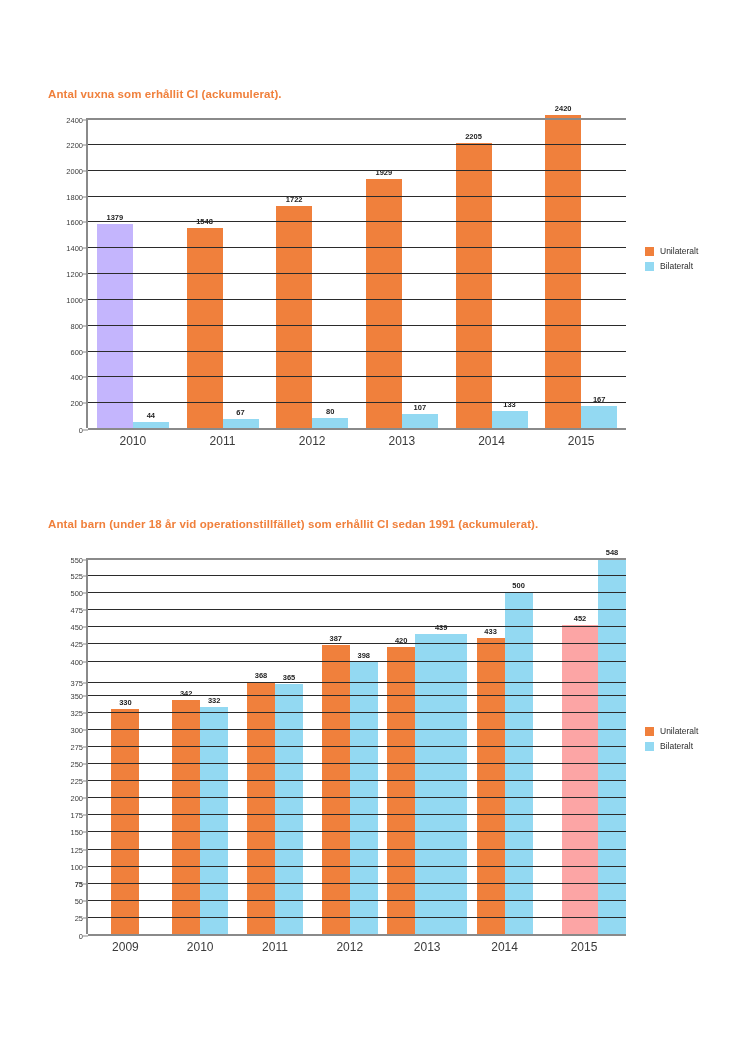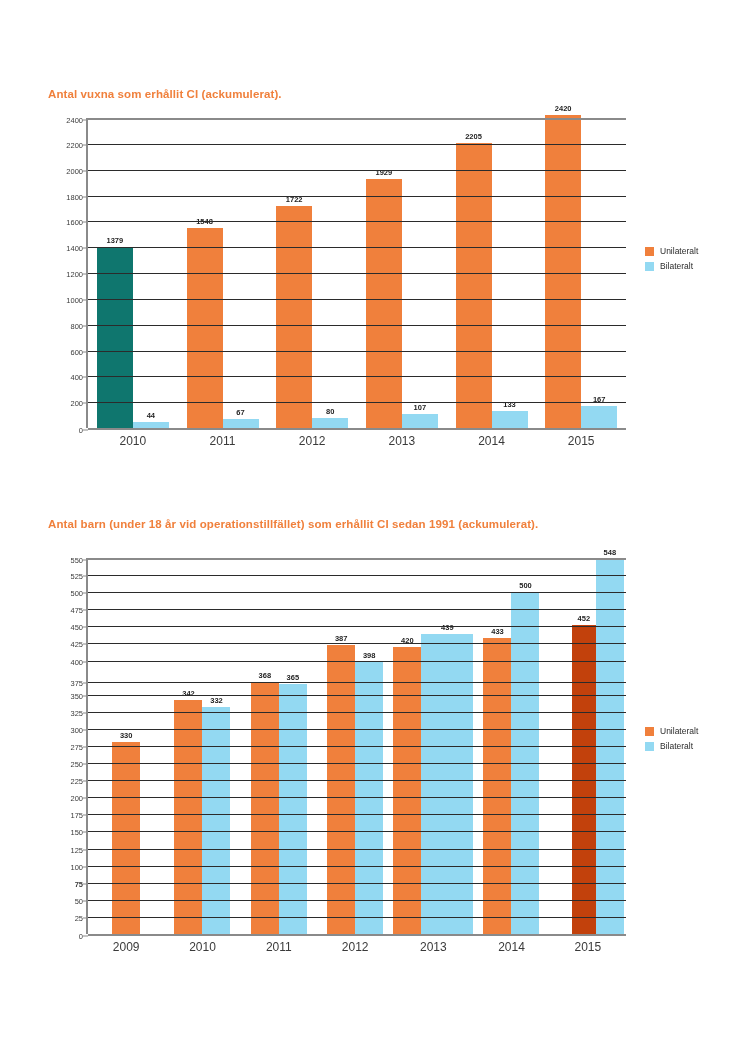--- a/index.html
+++ b/index.html
@@ -128,21 +128,21 @@
 </head>
 <body>
 
 <div class="chart-block" style="top:0;">
   <div class="chart-title" style="position:absolute; left:48px; top:88px;">Antal vuxna som erhållit CI (ackumulerat).</div>
 
   <div class="plot-wrap" style="left:86px; top:118px; width:540px; height:310px;">
     <div class="plot" id="plot-1" style="width:540px; height:310px;">
       <div class="groups" id="groups-1">
           <div class="group">
-            <div class="bar uni" style="width: 36px; height: 181px; background: #0f766e;">
+            <div class="bar uni" style="width: 36px; height: 204px; background: #c4b5fd;">
               <span class="bar-label">1379</span>
             </div>
             <div class="bar bi" style="width: 36px; height: 5.68333px; background: rgb(147, 217, 242); margin-left: 0px;">
               <span class="bar-label">44</span>
             </div>
             <div class="xlabel">2010</div>
           </div>
           <div class="group">
             <div class="bar uni" style="width: 36px; height: 199.95px; background: rgb(240, 128, 60);">
               <span class="bar-label">1548</span>
@@ -256,21 +256,21 @@
   </div>
 </div>
 
 <div class="chart-block" style="top:0;">
   <div class="chart-title" style="position:absolute; left:48px; top:518px;">Antal barn (under 18 år vid operationstillfället) som erhållit CI sedan 1991 (ackumulerat).</div>
 
   <div class="plot-wrap" style="left:86px; top:558px; width:540px; height:376px;">
     <div class="plot" id="plot-2" style="width:540px; height:376px;">
       <div class="groups" id="groups-2">
           <div class="group">
-            <div class="bar uni" style="width: 28px; height: 192px; background: rgb(240, 128, 60);">
+            <div class="bar uni" style="width: 28px; height: 225px; background: rgb(240, 128, 60);">
               <span class="bar-label">330</span>
             </div>
             <div class="xlabel">2009</div>
           </div>
           <div class="group">
             <div class="bar uni" style="width: 28px; height: 233.804px; background: rgb(240, 128, 60);">
               <span class="bar-label">342</span>
             </div>
             <div class="bar bi" style="width: 28px; height: 226.967px; background: rgb(147, 217, 242); margin-left: 0px;">
               <span class="bar-label">332</span>
@@ -307,21 +307,21 @@
           <div class="group">
             <div class="bar uni" style="width: 28px; height: 296.015px; background: rgb(240, 128, 60);">
               <span class="bar-label">433</span>
             </div>
             <div class="bar bi" style="width: 28px; height: 341.818px; background: rgb(147, 217, 242); margin-left: 0px;">
               <span class="bar-label">500</span>
             </div>
             <div class="xlabel">2014</div>
           </div>
           <div class="group">
-            <div class="bar uni" style="width: 24px; height: 309.004px; background: #c2410c; margin-left: 20px;">
+            <div class="bar uni" style="width: 36px; height: 309.004px; background: #fca5a5; margin-left: 20px;">
               <span class="bar-label">452</span>
             </div>
             <div class="bar bi" style="width: 28px; height: 374.633px; background: rgb(147, 217, 242); margin-left: 0px;">
               <span class="bar-label">548</span>
             </div>
             <div class="xlabel">2015</div>
           </div>
         </div>
     <div class="gridline base-line" style="top: 376px;">
           <span class="ytick">0</span>

